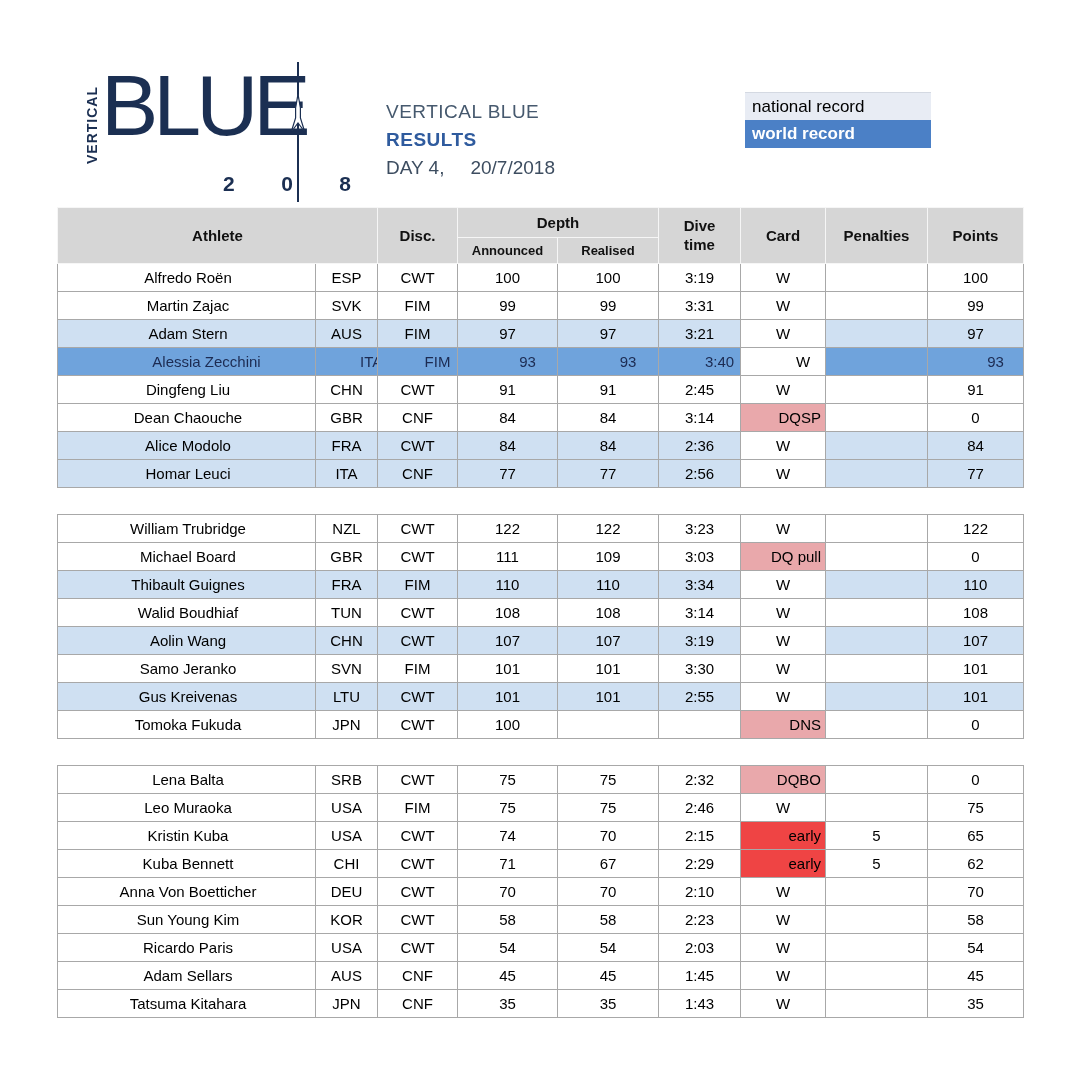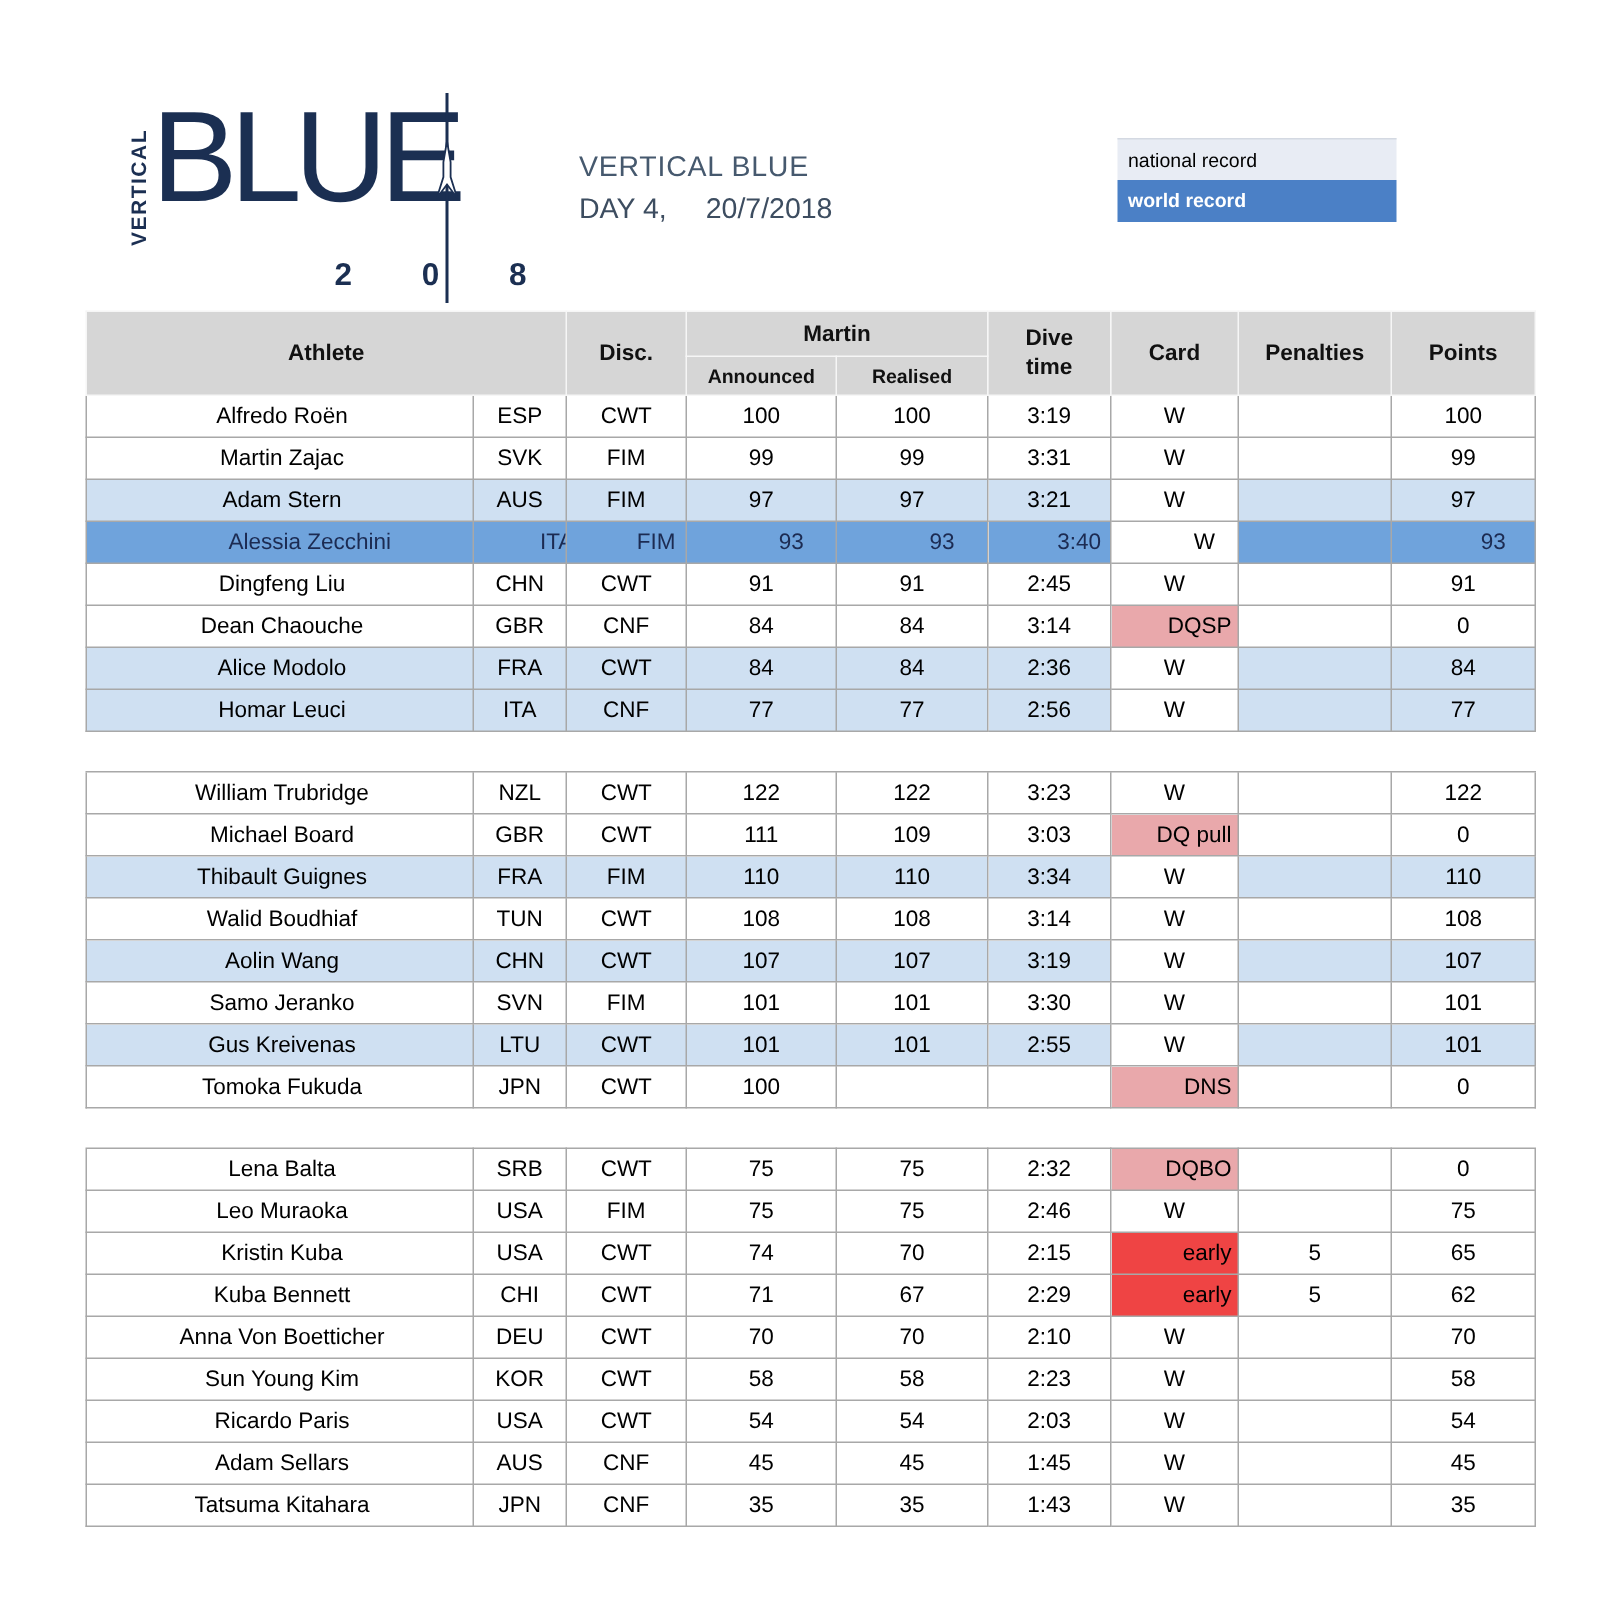--- a/index.html
+++ b/index.html
@@ -23,21 +23,21 @@
   .diver { left:203px; top:28px; }
 
   
   .title-block { left:386px; top:98px; font-size:19px; line-height:28px; }
   .title-line1 { color:#46596e; letter-spacing:0.5px; }
   .title-line2 { color:#2f5b9e; font-weight:bold; letter-spacing:0.5px; }
   .title-line3 { color:#3d4d60; display:flex; }
   .title-date { margin-left:26px; }
 
   
-  .legend { left:745px; top:92px; width:186px; font-size:13px; }
+  .legend { left:745px; top:92px; width:186px; font-size:17px; }
   .legend-item { height:28px; line-height:28px; padding-left:7px; }
   .legend-national { background:#e8ecf4; color:#000;
     border-top:1px solid #d4d9e2; }
   .legend-world { background:#4b80c6; color:#fff; font-weight:bold; }
 
   
   .results { left:57px; top:207px; }
   table { border-collapse:collapse; table-layout:fixed; width:966px;
     font-size:15px; }
   th { background:#d6d6d6; border:1px solid #f6f6f6; font-weight:bold;
@@ -70,20 +70,21 @@
     <span>8</span>
   </div>
   <div class="abs logo-line"></div>
   <svg class="abs diver" width="20" height="40" viewBox="0 0 10 20">
     <path d="M5 0 L6.2 7 L6.2 12 L8.4 19 L5 14.5 L1.6 19 L3.8 12 L3.8 7 Z" fill="#ffffff" stroke="#1b2f52" stroke-width="0.6"></path>
   </svg>
 </div>
 
 <div class="abs title-block">
   <div class="title-line1">VERTICAL BLUE</div>
+  <div class="title-line2">RESULTS</div>
   <div class="title-line3">
     <span>DAY 4,</span>
     <span class="title-date">20/7/2018</span>
   </div>
 </div>
 
 <div class="abs legend">
   <div class="legend-item legend-national">national record</div>
   <div class="legend-item legend-world">world record</div>
 </div>
@@ -98,21 +99,21 @@
         <col style="width:101px">
         <col style="width:82px">
       <col style="width:85px">
         <col style="width:102px">
         <col style="width:96px">
     </colgroup>
     <thead>
       <tr>
         <th colspan="2" rowspan="2">Athlete</th>
         <th rowspan="2">Disc.</th>
-        <th colspan="2">Martin</th>
+        <th colspan="2">Depth</th>
         <th rowspan="2">
           <span class="two-line">Dive</span>
           <span class="two-line">time</span>
         </th>
         <th rowspan="2">Card</th>
         <th rowspan="2">Penalties</th>
         <th rowspan="2">Points</th>
       </tr>
       <tr>
         <th class="sub">Announced</th>

